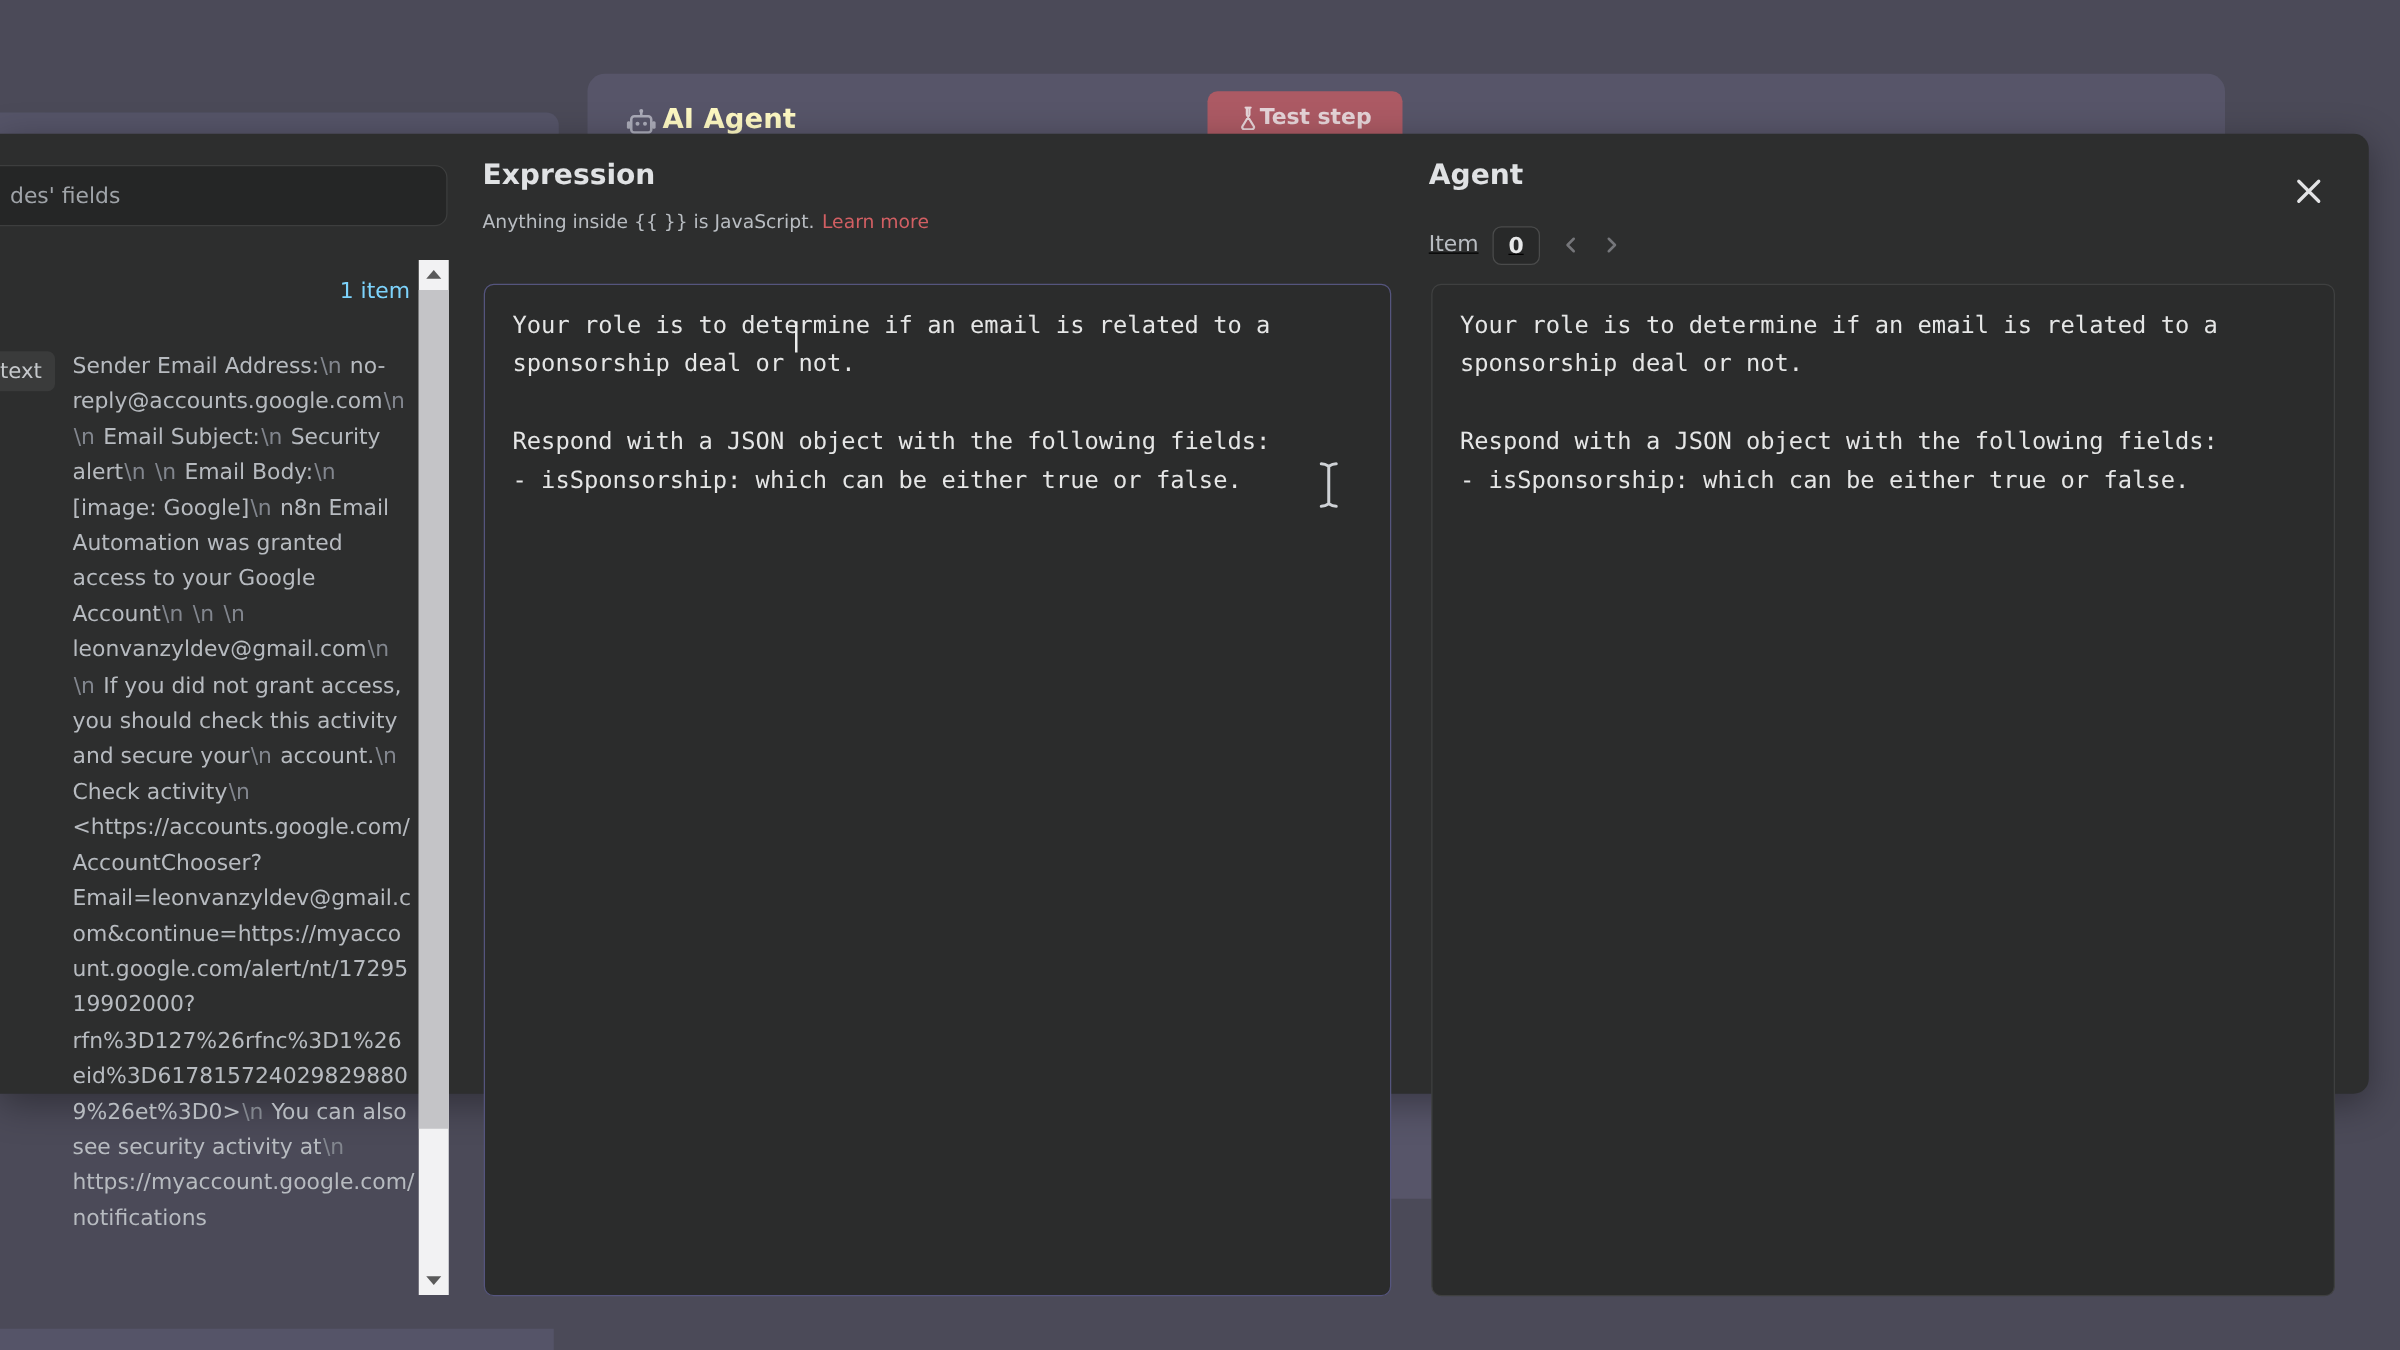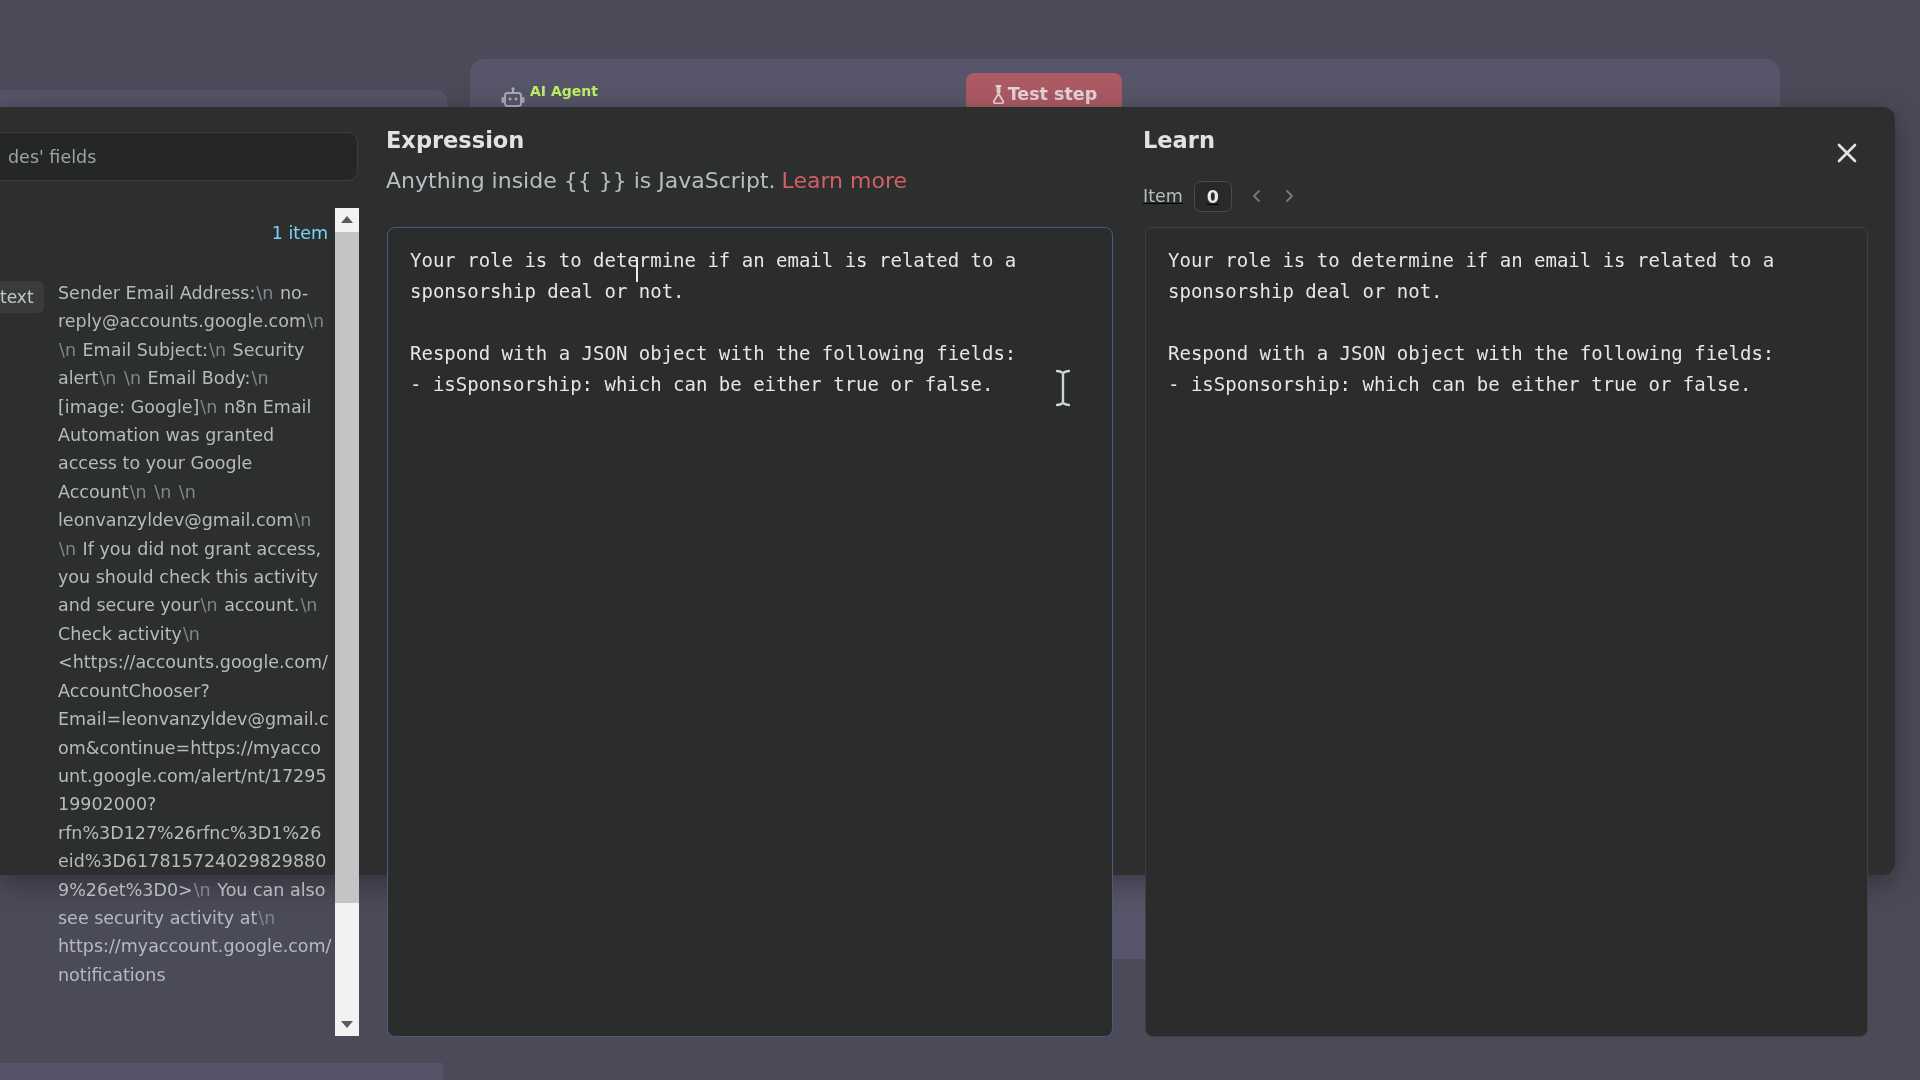--- a/index.html
+++ b/index.html
@@ -4,21 +4,21 @@
 <style>
   html,body{margin:0;padding:0;background:#4b4a58;}
   .page{position:relative;width:1920px;height:1080px;overflow:hidden;
         font-family:"DejaVu Sans","Liberation Sans",sans-serif;background:#4b4a58;}
 
   
   .ndv-panel{position:absolute;left:470px;top:59px;width:1310px;height:900px;
              background:#575569;border-radius:14px;}
   .node-header{position:absolute;left:0;top:0;width:100%;height:60px;}
   .robot-icon{position:absolute;left:31px;top:28px;width:24px;height:22px;opacity:.85;}
-  .node-title{position:absolute;left:60px;top:24px;font-size:14px;font-weight:600;color:#bef264;}
+  .node-title{position:absolute;left:60px;top:24px;font-size:22px;font-weight:600;color:#fef9c3;}
   .test-step{position:absolute;left:496px;top:14px;width:156px;height:42px;
              background:#ac5a64;border:none;border-radius:8px;cursor:pointer;
              display:flex;align-items:center;justify-content:center;gap:2px;
              color:#e5d4d8;font-size:17.5px;font-weight:600;
              font-family:"DejaVu Sans","Liberation Sans",sans-serif;}
   .left-strip{position:absolute;left:-10px;top:90px;width:457px;height:20px;
               background:#555468;border-radius:10px 10px 0 0;}
   .bottom-strip{position:absolute;left:0;top:1063px;width:443px;height:17px;background:#555468;}
 
   
@@ -44,21 +44,21 @@
                background:#3a3b3b;border-radius:6px;color:#c6c9cc;font-size:17px;
                line-height:32px;padding-left:12px;box-sizing:border-box;cursor:grab;}
   .field-value{position:absolute;left:58px;top:172px;width:274px;height:766px;
                overflow:hidden;color:#b7bbc0;font-size:17.5px;line-height:28.4px;
                overflow-wrap:anywhere;word-break:break-word;}
   .field-value .nl{color:#82868e;margin:0 1px;}
 
   
   .col-header{position:absolute;top:20px;font-size:22.5px;font-weight:700;color:#e0e2e4;}
   .expr-header{left:386px;}
-  .hint{position:absolute;left:386px;top:61px;font-size:22px;color:#b9bdc2;}
+  .hint{position:absolute;left:386px;top:61px;font-size:15px;color:#b9bdc2;}
   .learn-more{color:#d25f63;text-decoration:none;cursor:pointer;margin-left:6px;}
   .editor-box{position:absolute;left:387px;top:120px;width:726px;height:810px;
               background:#2b2c2c;border:1.5px solid #55557e;border-radius:8px;
               box-sizing:border-box;cursor:text;}
   .code{margin:0;padding:17px 22px;font-family:"DejaVu Sans Mono","Liberation Mono",monospace;
         font-size:19px;line-height:31px;color:#e5e6e6;white-space:pre-wrap;}
   .caret{position:absolute;left:636px;top:150px;width:2px;height:25px;background:#eceded;}
 
   
   .result-header{left:1143px;}
@@ -123,21 +123,21 @@
       <span>Anything inside {{ }} is JavaScript.</span><a class="learn-more">Learn more</a>
     </div>
     <div class="editor-box">
       <pre class="code">Your role is to determine if an email is related to a sponsorship deal or not.
 
 Respond with a JSON object with the following fields:
 - isSponsorship: which can be either true or false.</pre>
     </div>
     <div class="caret"></div>
 
-    <div class="col-header result-header">Learn</div>
+    <div class="col-header result-header">Agent</div>
     <div class="item-row">
       <span class="item-label">Item</span>
       <span class="item-box">0</span>
       <svg class="chev" viewBox="0 0 14 14">
         <polyline points="9,2 4,7 9,12" fill="none" stroke="#75767a" stroke-width="2" stroke-linecap="round" stroke-linejoin="round"></polyline>
       </svg>
       <svg class="chev" viewBox="0 0 14 14">
         <polyline points="5,2 10,7 5,12" fill="none" stroke="#75767a" stroke-width="2" stroke-linecap="round" stroke-linejoin="round"></polyline>
       </svg>
     </div>

